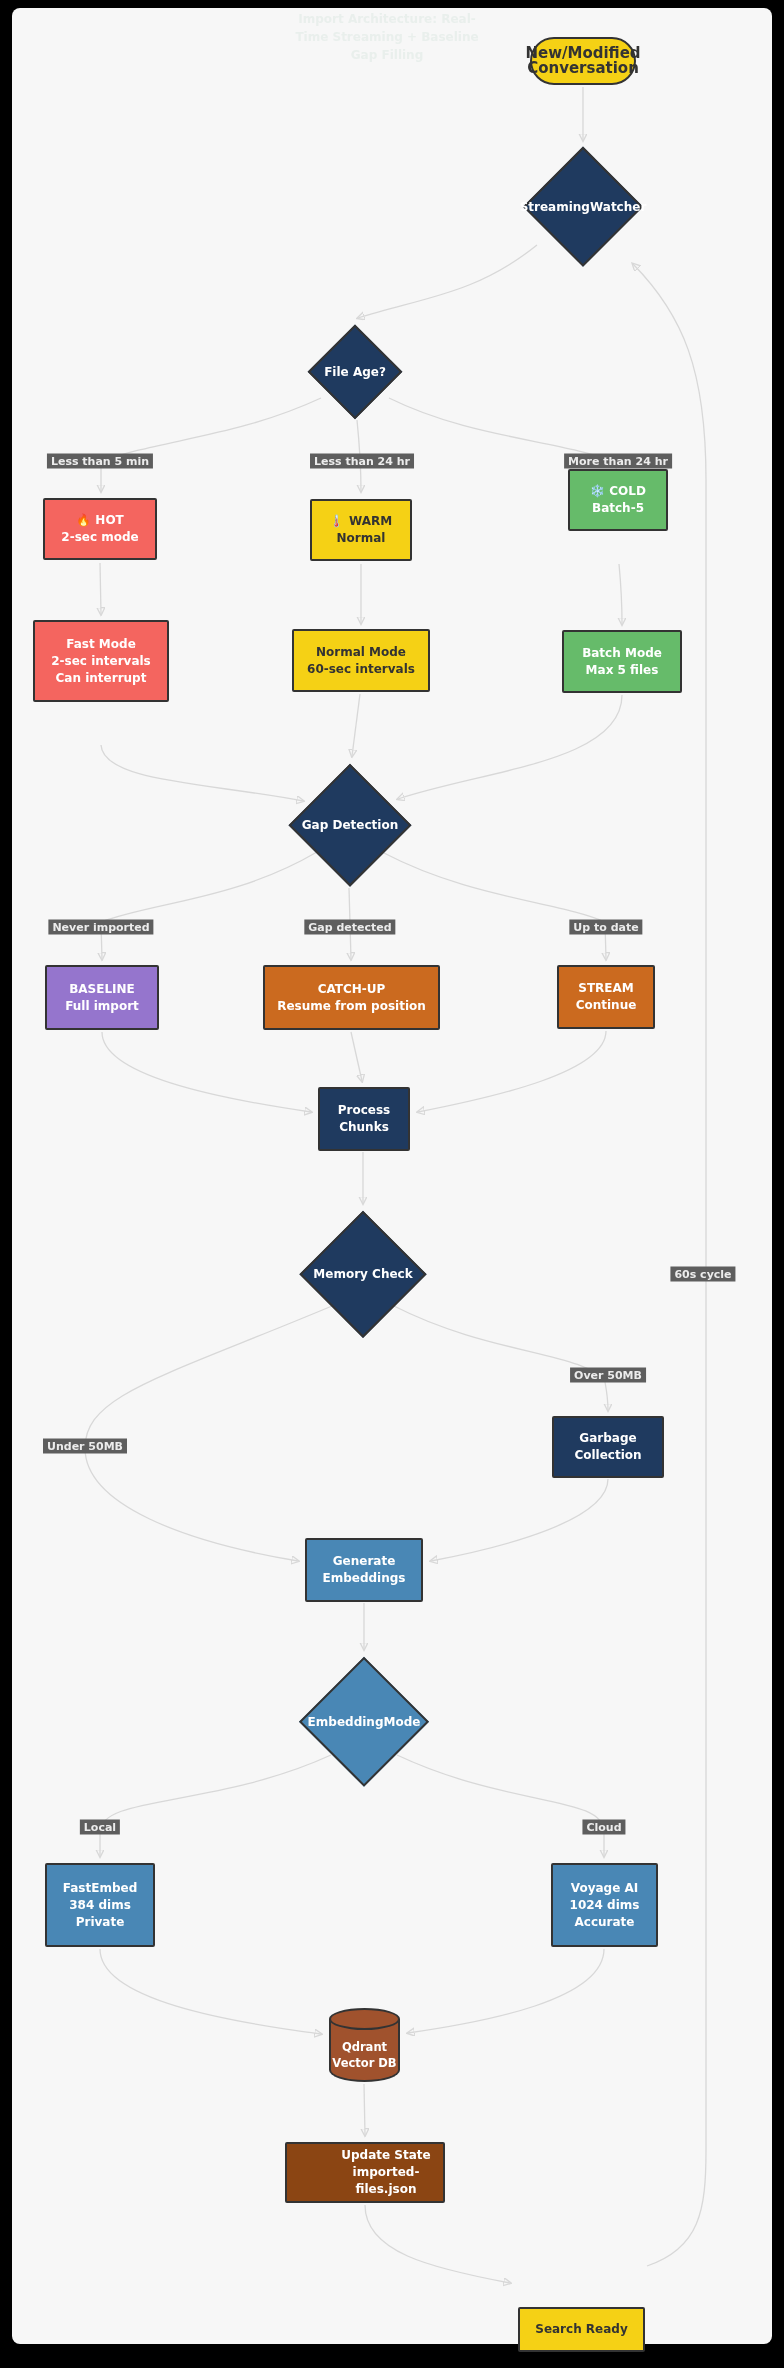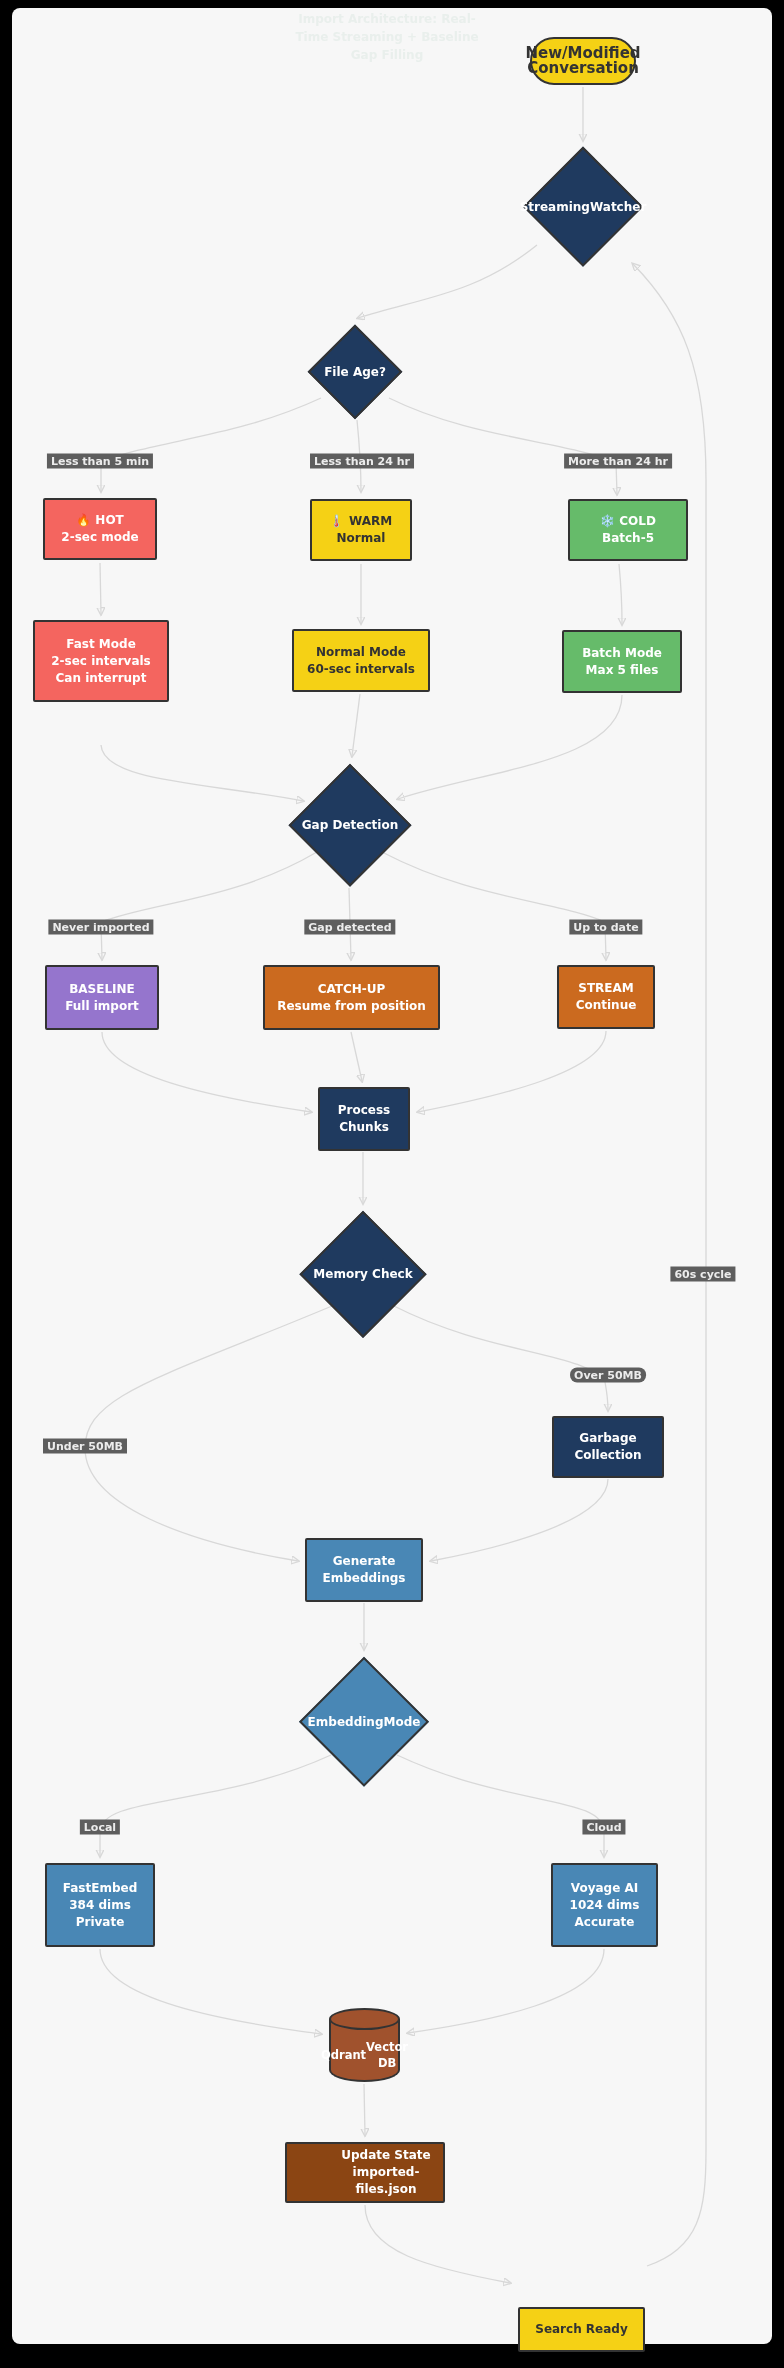--- a/index.html
+++ b/index.html
@@ -57,21 +57,21 @@
     background:var(--brown);border:2px solid var(--border,#333);
     box-sizing:border-box;z-index:2;
   }
   .cyl-body{
     position:absolute;left:0;right:0;top:11px;bottom:0;background:var(--brown);
     border:2px solid var(--border,#333);border-top:none;box-sizing:border-box;
     border-radius:0 0 50% 50% / 0 0 12px 12px;z-index:1;
   }
   .cyl-label{
     position:absolute;left:0;right:0;top:20px;bottom:0;display:flex;
-    flex-direction:row;align-items:center;justify-content:center;
+    flex-direction:column;align-items:center;justify-content:center;
     text-align:center;font-size:11.5px;font-weight:bold;line-height:16px;
     color:#fff;z-index:3;
   }
 </style>
 </head>
 <body>
 
 <div class="panel"></div>
 
 <div class="title">Import Architecture: Real-Time Streaming + Baseline Gap Filling</div>
@@ -134,21 +134,21 @@
 </div>
 
 <div class="node red-bg" style="left:43px;top:498px;width:114px;height:62px;">
   <span>🔥 HOT</span>
   <span>2-sec mode</span>
 </div>
 <div class="node yellow-bg" style="left:310px;top:499px;width:102px;height:62px;">
   <span>🌡️ WARM</span>
   <span>Normal</span>
 </div>
-<div class="node green-bg" style="left:568px;top:499px;width:120px;height:62px;">
+<div class="node green-bg" style="left:568px;top:469px;width:100px;height:62px;">
   <span>❄️ COLD</span>
   <span>Batch-5</span>
 </div>
 
 <div class="node red-bg" style="left:33px;top:620px;width:136px;height:82px;">
   <span>Fast Mode</span>
   <span>2-sec intervals</span>
   <span>Can interrupt</span>
 </div>
 <div class="node yellow-bg" style="left:292px;top:629px;width:138px;height:63px;">
@@ -238,17 +238,17 @@
 <div class="node yellow-bg" style="left:518px;top:2263px;width:127px;height:45px;margin-top:44px;">
   <span>Search Ready</span>
 </div>
 
 <div class="elabel" style="left:100px;top:461px;">Less than 5 min</div>
 <div class="elabel" style="left:362px;top:461px;">Less than 24 hr</div>
 <div class="elabel" style="left:618px;top:461px;">More than 24 hr</div>
 <div class="elabel" style="left:101px;top:927px;">Never imported</div>
 <div class="elabel" style="left:350px;top:927px;">Gap detected</div>
 <div class="elabel" style="left:606px;top:927px;">Up to date</div>
-<div class="elabel" style="left:608px;top:1375px;border-radius:7px;">Over 50MB</div>
+<div class="elabel" style="left:608px;top:1375px;">Over 50MB</div>
 <div class="elabel" style="left:85px;top:1446px;">Under 50MB</div>
 <div class="elabel" style="left:100px;top:1827px;">Local</div>
 <div class="elabel" style="left:604px;top:1827px;">Cloud</div>
 <div class="elabel" style="left:703px;top:1274px;">60s cycle</div>
 
 </body></html>

